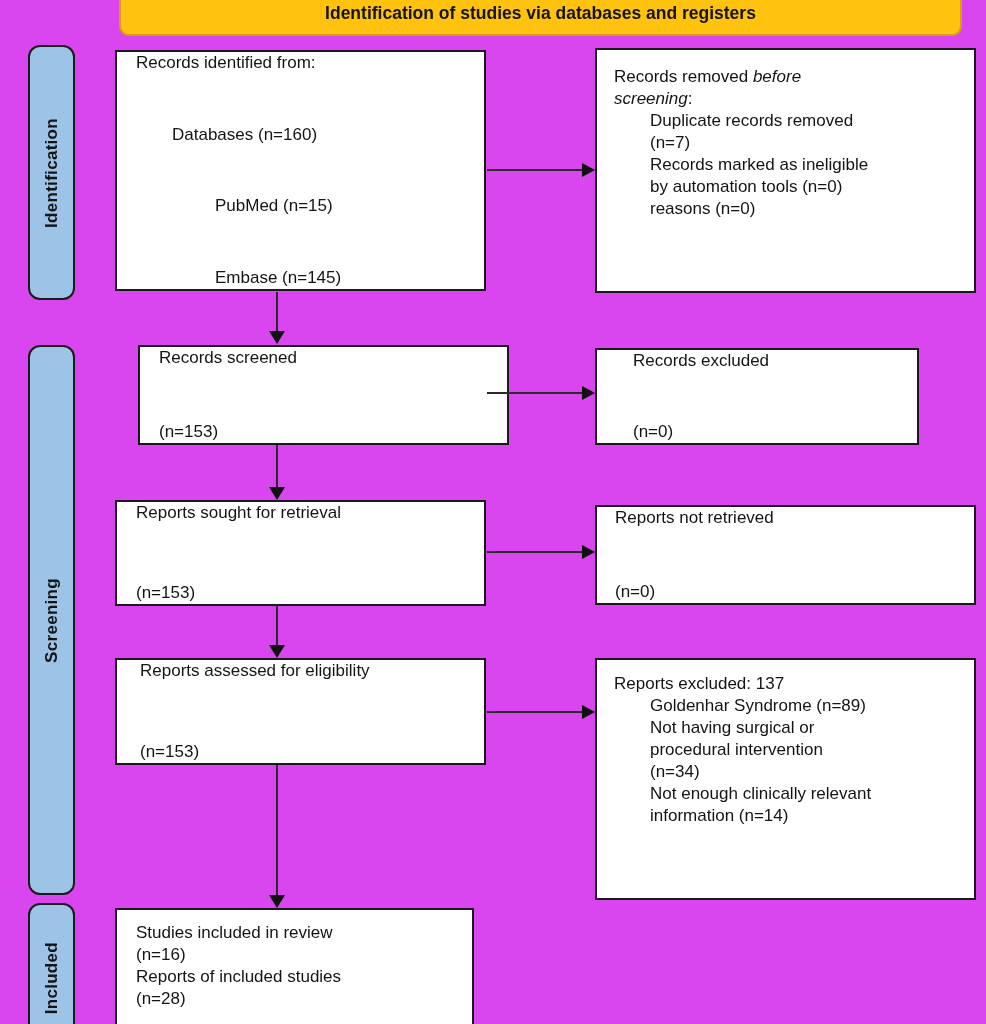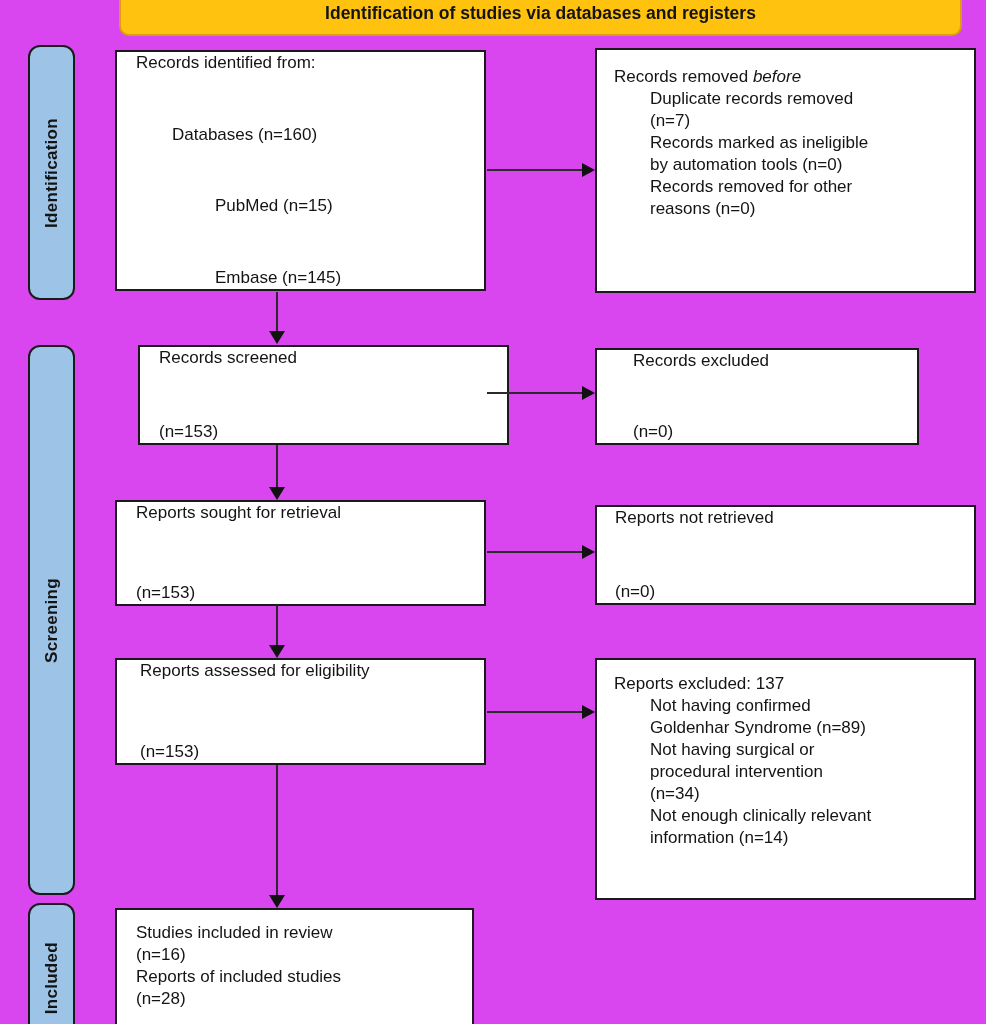--- a/index.html
+++ b/index.html
@@ -125,25 +125,25 @@
 
   <div class="fbox v-center box-records-identified">
       <div class="text-line"><span>Records identified from:</span></div>
       <div class="text-line ind1"><span>Databases (n=160)</span></div>
       <div class="text-line ind2"><span>PubMed (n=15)</span></div>
       <div class="text-line ind2"><span>Embase (n=145)</span></div>
     </div>
 
   <div class="fbox box-records-removed">
       <div class="text-line"><span>Records removed </span><em>before</em></div>
+      <div class="text-line"><em>screening</em><span>:</span></div>
       <div class="text-line ind1"><span>Duplicate records removed</span></div>
       <div class="text-line ind1"><span>(n=7)</span></div>
       <div class="text-line ind1"><span>Records marked as ineligible</span></div>
       <div class="text-line ind1"><span>by automation tools (n=0)</span></div>
-      <div class="text-line ind1"><span>Records removed for other</span></div>
       <div class="text-line ind1"><span>reasons (n=0)</span></div>
     </div>
 
   <div class="fbox v-center box-records-screened">
       <div class="text-line"><span>Records screened</span></div>
       <div class="text-line"><span>(n=153)</span></div>
     </div>
 
   <div class="fbox v-center box-records-excluded">
       <div class="text-line"><span>Records excluded</span></div>
@@ -160,21 +160,20 @@
       <div class="text-line"><span>(n=0)</span></div>
     </div>
 
   <div class="fbox v-center box-reports-assessed">
       <div class="text-line"><span>Reports assessed for eligibility</span></div>
       <div class="text-line"><span>(n=153)</span></div>
     </div>
 
   <div class="fbox box-reports-excluded">
       <div class="text-line"><span>Reports excluded: 137</span></div>
-      <div class="text-line ind1"><span>Not having confirmed</span></div>
       <div class="text-line ind1"><span>Goldenhar Syndrome (n=89)</span></div>
       <div class="text-line ind1"><span>Not having surgical or</span></div>
       <div class="text-line ind1"><span>procedural intervention</span></div>
       <div class="text-line ind1"><span>(n=34)</span></div>
       <div class="text-line ind1"><span>Not enough clinically relevant</span></div>
       <div class="text-line ind1"><span>information (n=14)</span></div>
     </div>
 
   <div class="fbox box-studies-included">
       <div class="text-line"><span>Studies included in review</span></div>

